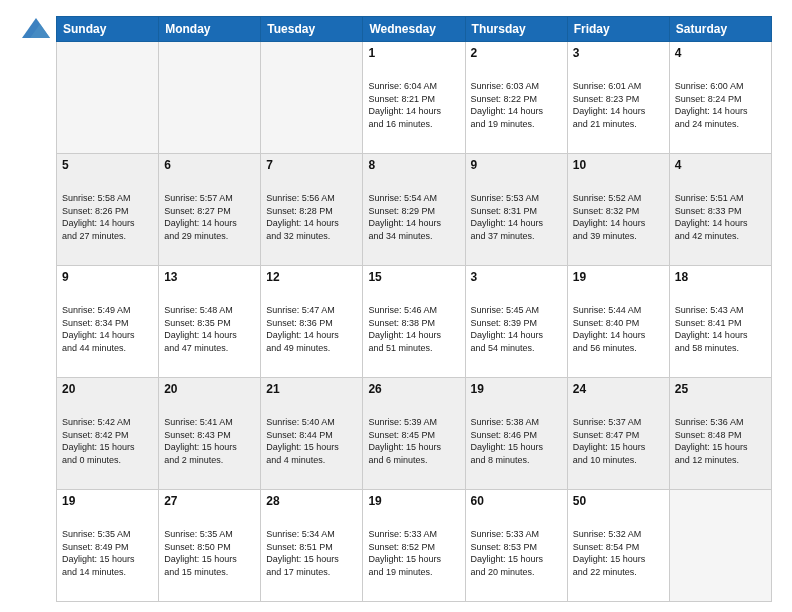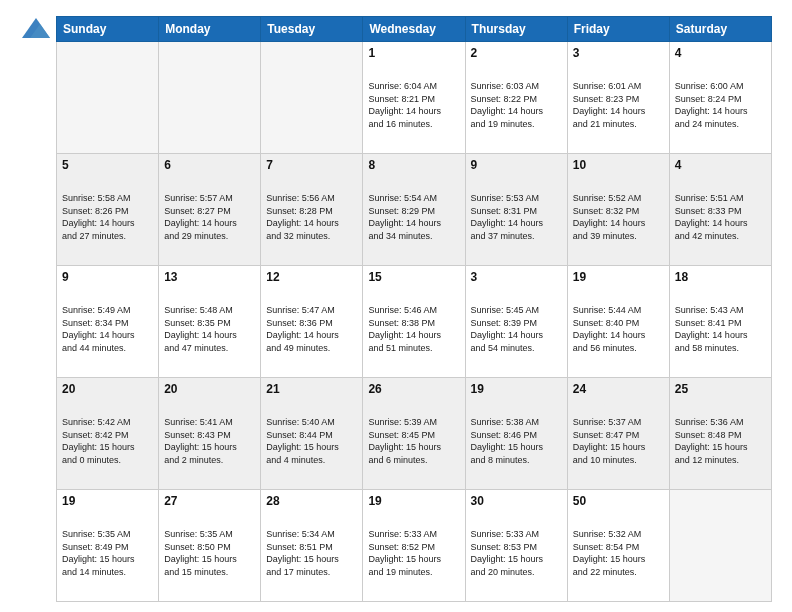--- a/index.html
+++ b/index.html
@@ -252,21 +252,21 @@
           </td>
           <td>
             <span class="day-number">28</span>
             <div class="day-info">Sunrise: 5:34 AM<br>Sunset: 8:51 PM<br>Daylight: 15 hours<br>and 17 minutes.</div>
           </td>
           <td>
             <span class="day-number">19</span>
             <div class="day-info">Sunrise: 5:33 AM<br>Sunset: 8:52 PM<br>Daylight: 15 hours<br>and 19 minutes.</div>
           </td>
           <td>
-            <span class="day-number">30</span>
+            <span class="day-number">60</span>
             <div class="day-info">Sunrise: 5:33 AM<br>Sunset: 8:53 PM<br>Daylight: 15 hours<br>and 20 minutes.</div>
           </td>
           <td>
             <span class="day-number">50</span>
             <div class="day-info">Sunrise: 5:32 AM<br>Sunset: 8:54 PM<br>Daylight: 15 hours<br>and 22 minutes.</div>
           </td>
           <td class="empty"></td>
         </tr>
       </tbody>
   </table>

